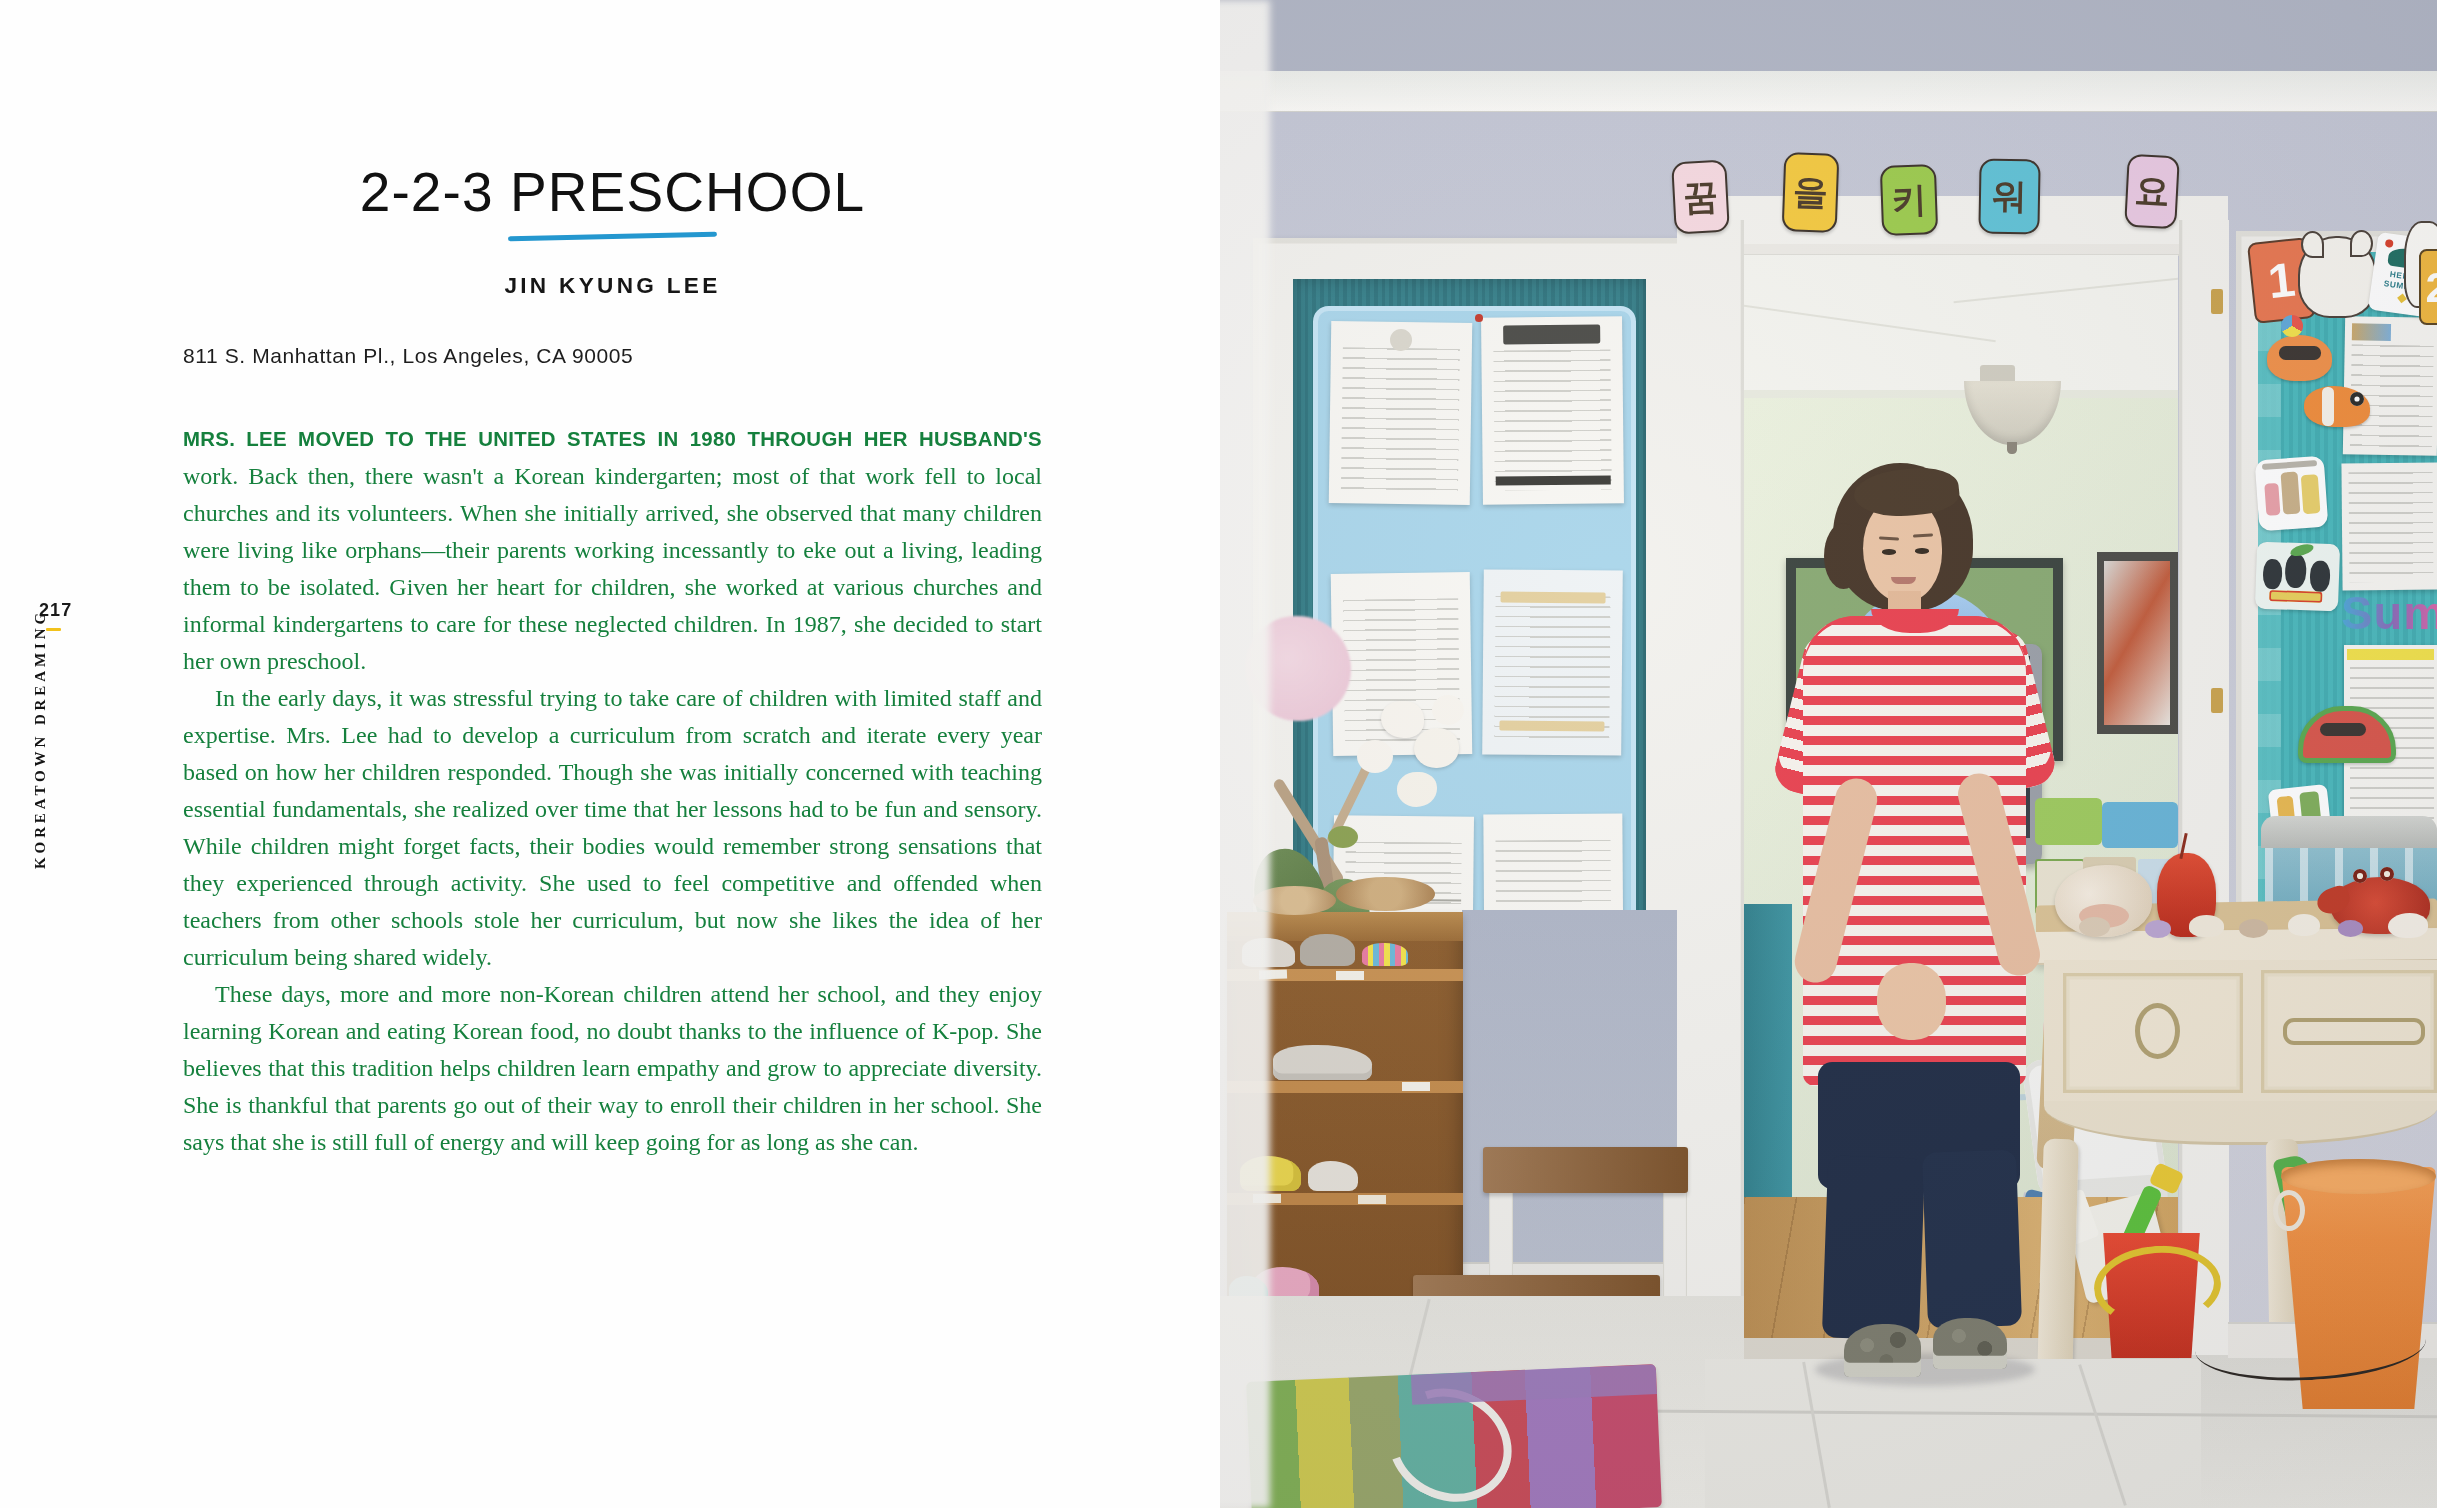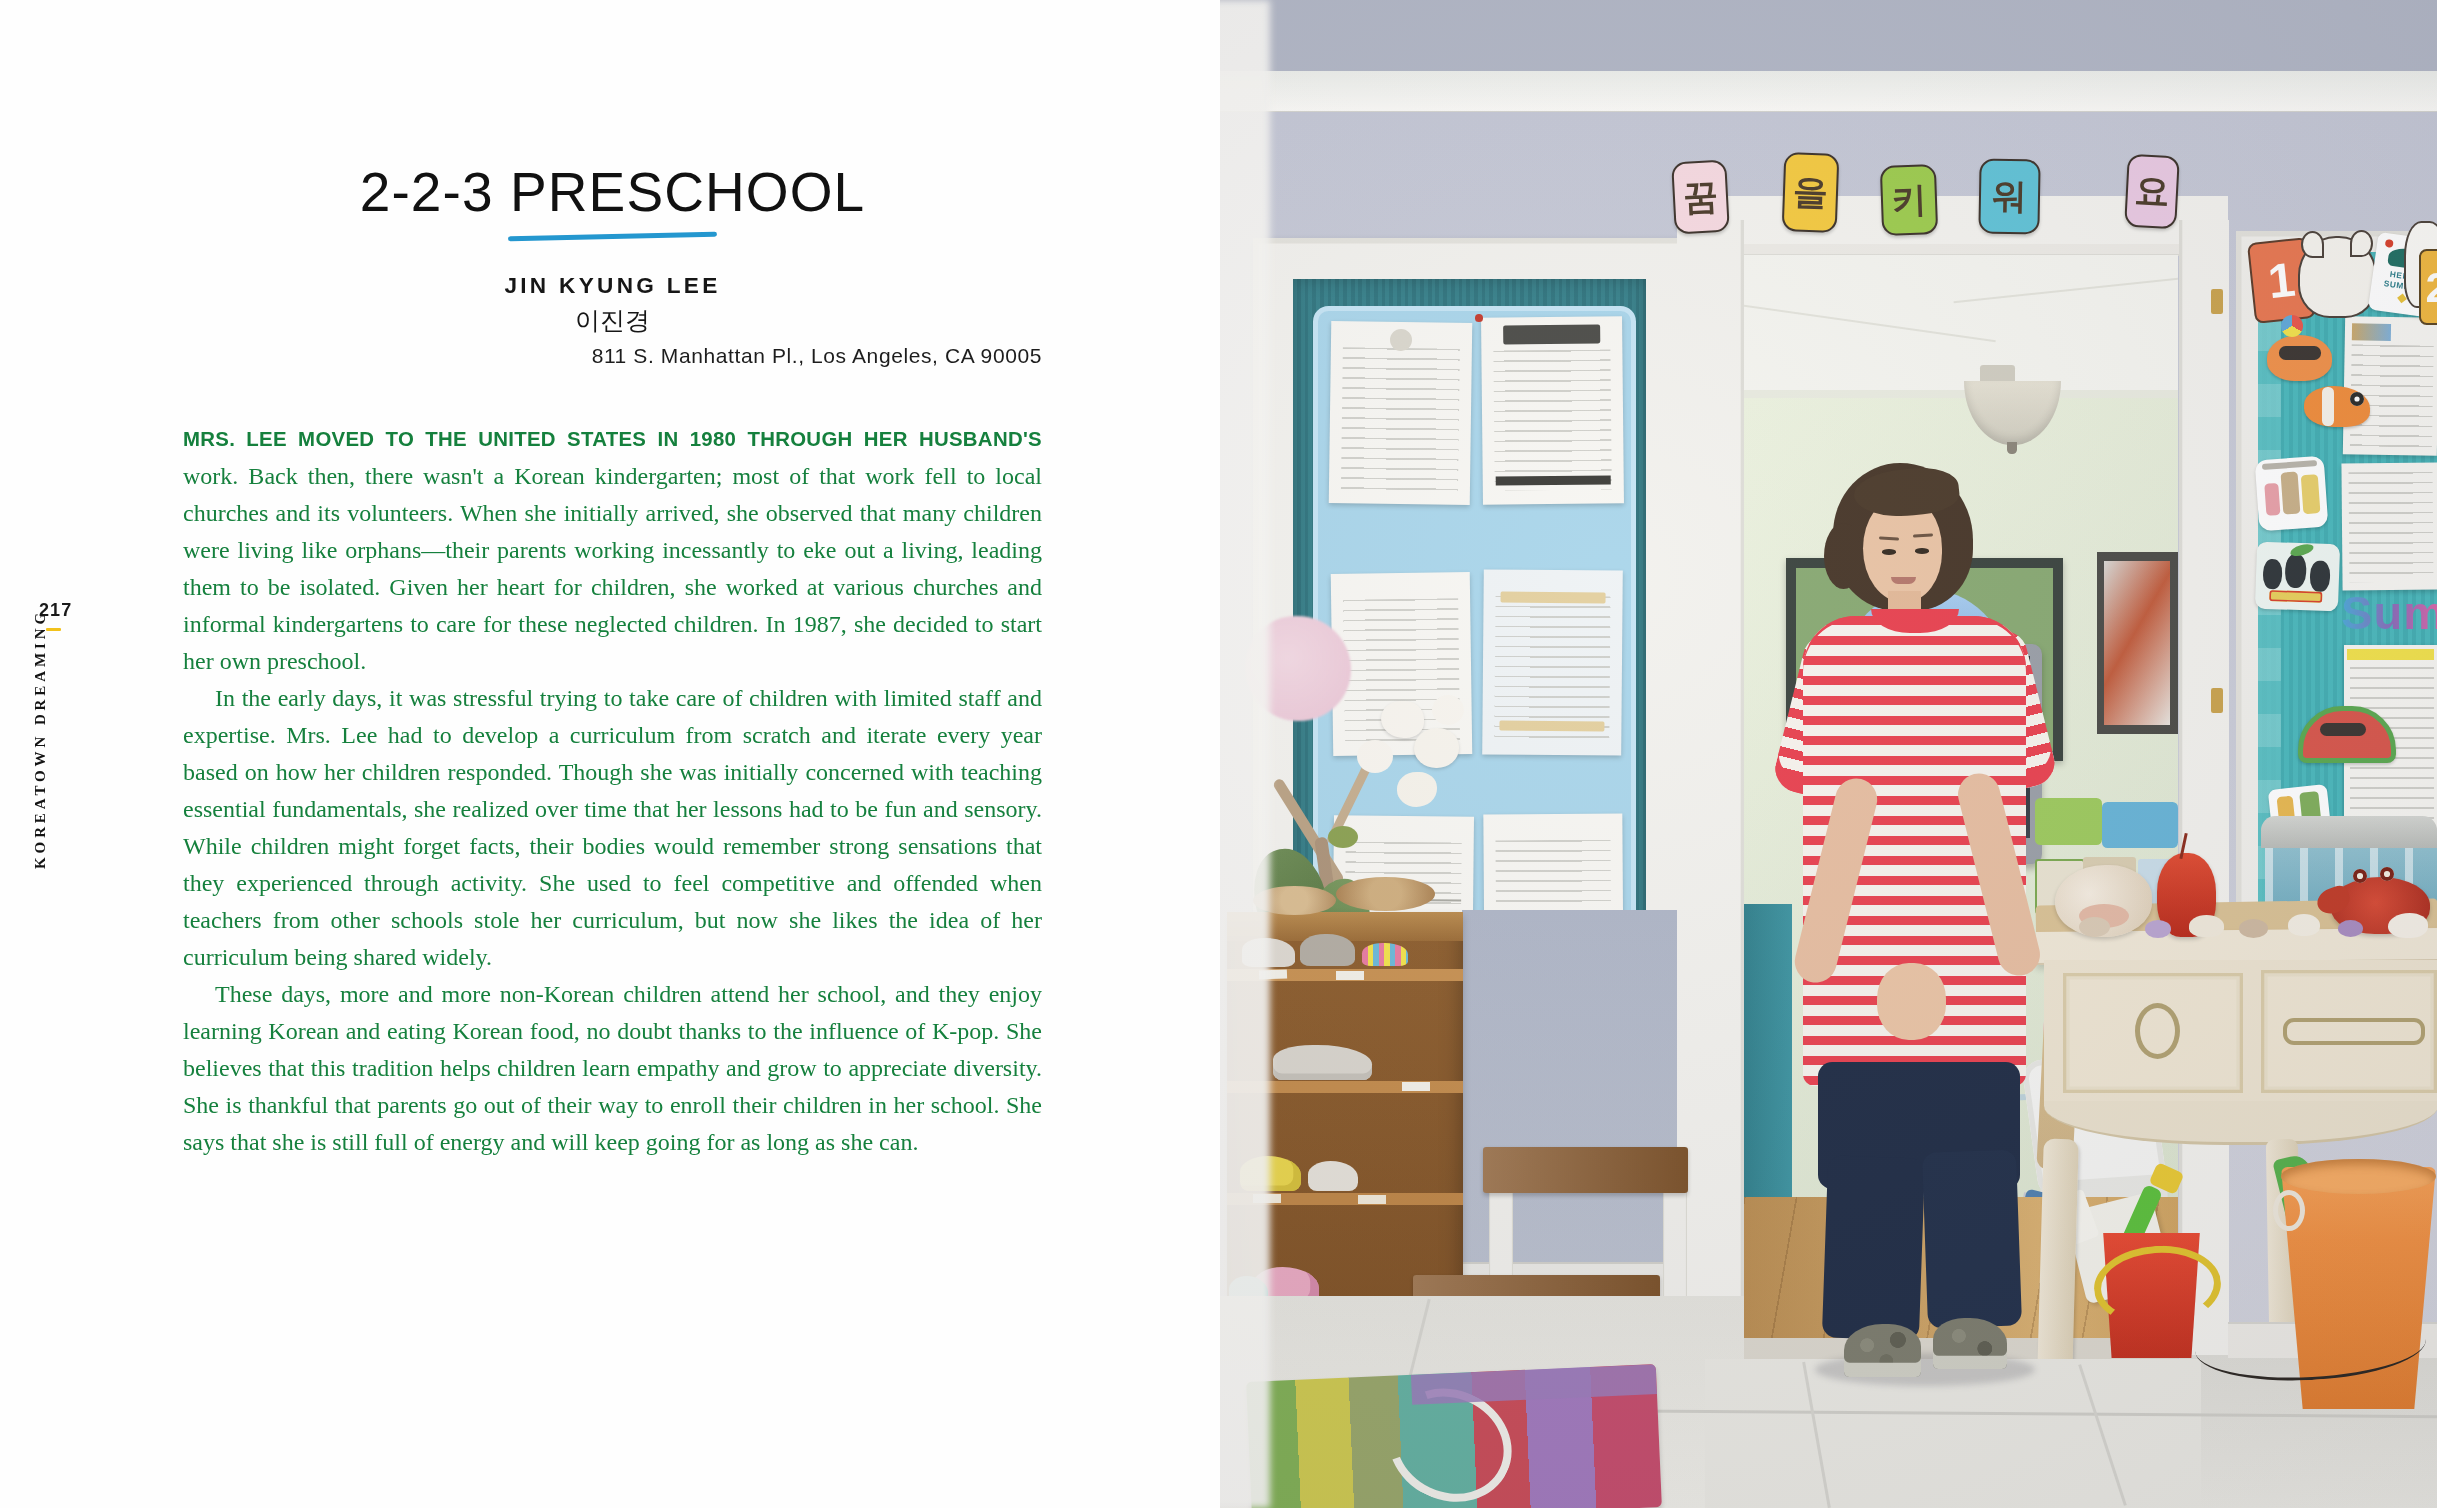--- a/index.html
+++ b/index.html
@@ -15,21 +15,21 @@
   #vtitle{left:32px;top:638px;height:231px;writing-mode:vertical-rl;transform:rotate(180deg);
           font-family:"Liberation Serif",serif;font-weight:700;font-size:15px;
           letter-spacing:3.9px;color:#141414;white-space:nowrap;}
   #title{left:183px;top:160px;width:859px;text-align:center;font-size:55px;font-weight:400;
          letter-spacing:1.1px;color:#111;}
   #title-underline{left:508px;top:234px;width:209px;height:5px;border-radius:2.8px;transform:rotate(-1.3deg);}
   #owner{left:183px;top:273px;width:859px;text-align:center;font-size:22.6px;font-weight:700;
          letter-spacing:3.3px;color:#161616;}
   #kname{left:183px;top:304px;width:859px;text-align:center;font-size:25px;color:#161616;
          font-family:"Liberation Serif",serif;}
-  #addr{left:183px;top:344px;width:859px;text-align:right;font-size:21px;font-weight:400;
+  #addr{left:183px;top:344px;width:859px;text-align:left;font-size:21px;font-weight:400;
         letter-spacing:0.6px;color:#1d1d1d;}
   #body{left:183px;top:420px;width:859px;font-family:"Liberation Serif",serif;
         font-size:24px;line-height:37px;color:#15803d;text-align:justify;}
   #body p{margin:0;}
   #body p.ind{text-indent:32px;}
   #body .lead{font-family:"Liberation Sans",sans-serif;font-weight:700;font-size:20.4px;letter-spacing:0.3px;}
 
   
   #photo{left:1220px;top:0;width:1218px;height:1508px;overflow:hidden;background:#c7cad7;}
   #photo .ab{position:absolute;}
@@ -53,21 +53,20 @@
 <body>
 
 <div id="leftpage" class="ab">
   <div id="folio" class="ab sans">217</div>
   <div id="folio-dash" class="ab" style="background: rgb(242, 194, 28);"></div>
   <div id="vtitle" class="ab">KOREATOWN DREAMING</div>
 
   <h1 id="title" class="ab sans" style="margin:0;">2-2-3 PRESCHOOL</h1>
   <div id="title-underline" class="ab" style="background: rgb(36, 151, 207);"></div>
   <div id="owner" class="ab sans">JIN KYUNG LEE</div>
-  <div id="kname" class="ab">이진경</div>
   <div id="addr" class="ab sans">811 S. Manhattan Pl., Los Angeles, CA 90005</div>
 
   <div id="body" class="ab">
     <p><span class="lead">MRS. LEE MOVED TO THE UNITED STATES IN 1980 THROUGH HER HUSBAND'S</span><span> work. Back then, there wasn't a Korean kindergarten; most of that work fell to local churches and its volunteers. When she initially arrived, she observed that many children were living like orphans—their parents working incessantly to eke out a living, leading them to be isolated. Given her heart for children, she worked at various churches and informal kindergartens to care for these neglected children. In 1987, she decided to start her own preschool.</span></p>
     <p class="ind">In the early days, it was stressful trying to take care of children with limited staff and expertise. Mrs. Lee had to develop a curriculum from scratch and iterate every year based on how her children responded. Though she was initially concerned with teaching essential fundamentals, she realized over time that her lessons had to be fun and sensory. While children might forget facts, their bodies would remember strong sensations that they experienced through activity. She used to feel competitive and offended when teachers from other schools stole her curriculum, but now she likes the idea of her curriculum being shared widely.</p>
     <p class="ind">These days, more and more non-Korean children attend her school, and they enjoy learning Korean and eating Korean food, no doubt thanks to the influence of K-pop. She believes that this tradition helps children learn empathy and grow to appreciate diversity. She is thankful that parents go out of their way to enroll their children in her school. She says that she is still full of energy and will keep going for as long as she can.</p>
   </div>
 </div>
 
 <figure id="photo" class="ab" style="margin:0;">

